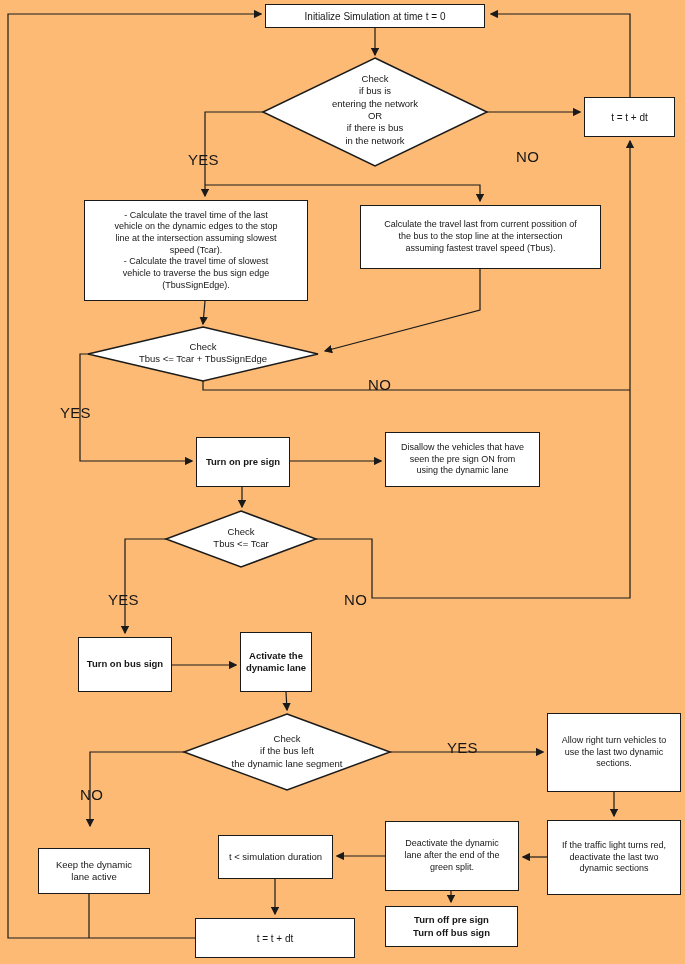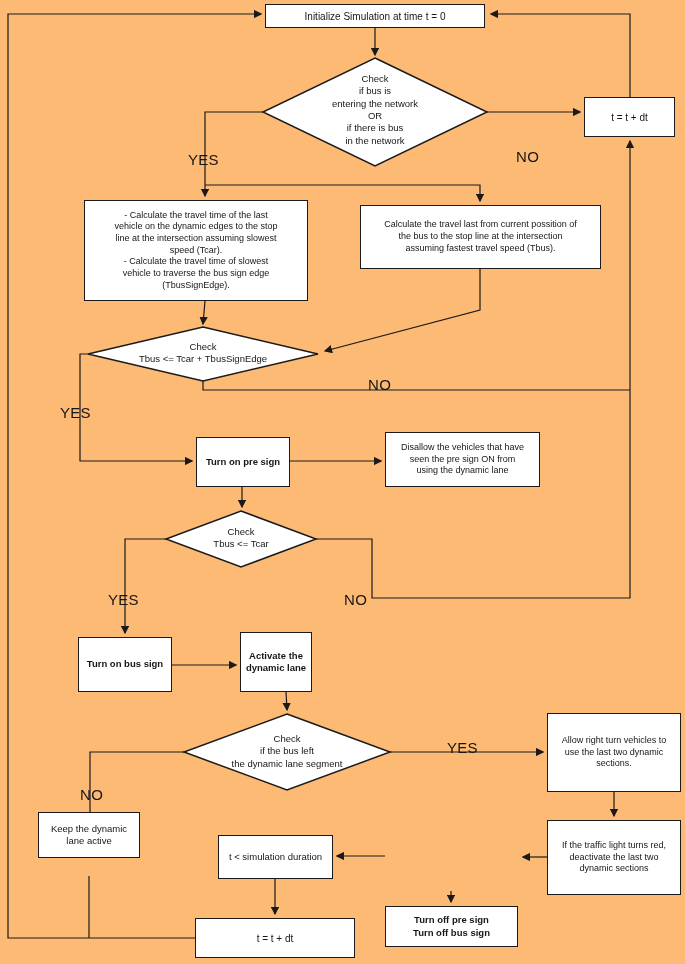--- a/index.html
+++ b/index.html
@@ -97,27 +97,30 @@
 dynamic lane</div>
 
   <div class="node s9" style="left:547px;top:713px;width:134px;height:79px">Allow right turn vehicles to
 use the last two dynamic
 sections.</div>
 
   <div class="node s9" style="left:547px;top:820px;width:134px;height:75px">If the traffic light turns red,
 deactivate the last two
 dynamic sections</div>
 
+  <div class="node s9" style="left:385px;top:821px;width:134px;height:70px">Deactivate the dynamic
+lane after the end of the
+green split.</div>
 
   <div class="node bold" style="left:385px;top:906px;width:133px;height:41px">Turn off pre sign
 Turn off bus sign</div>
 
   <div class="node" style="left:218px;top:835px;width:115px;height:44px">t &lt; simulation duration</div>
 
-  <div class="node" style="left:38px;top:812px;width:102px;height:46px">Keep the dynamic
+  <div class="node" style="left:38px;top:848px;width:112px;height:46px">Keep the dynamic
 lane active</div>
 
   <div class="node s10" style="left:195px;top:918px;width:160px;height:40px">t =  t + dt</div>
 
   <div class="dtext" style="left:285px;top:73px;width:180px">Check
 if bus is
 entering the network
 OR
 if there is bus
 in the network</div>

